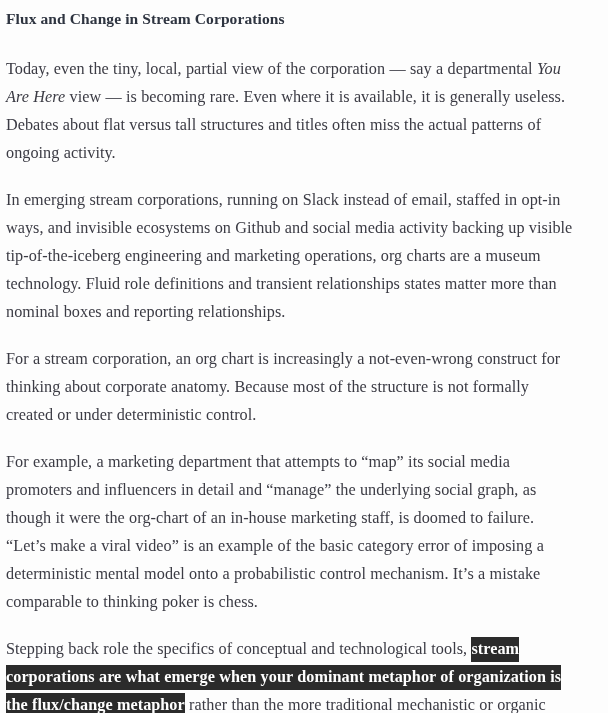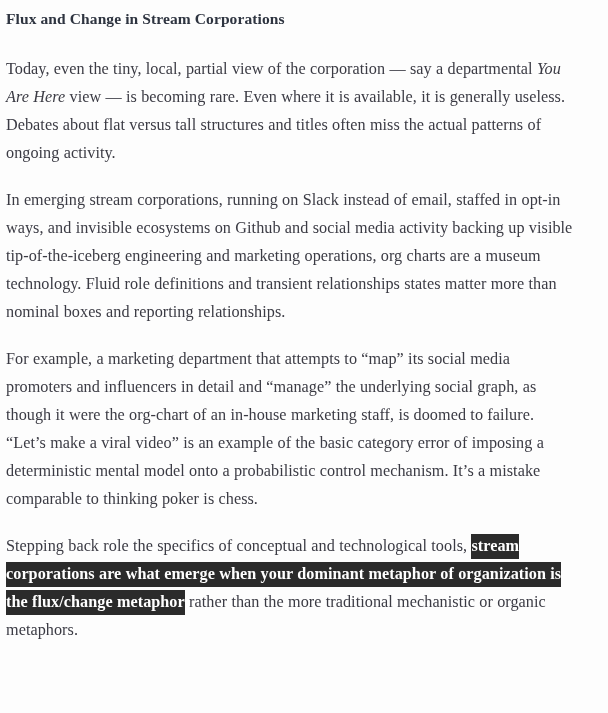--- a/index.html
+++ b/index.html
@@ -67,17 +67,18 @@
 </head>
 <body>
 
 <div class="page">
 
   <h1 class="doc-title">Flux and Change in Stream Corporations</h1>
 
   <div class="body-copy">
       <p class="para"><span>Today, even the tiny, local, partial view of the corporation — say a departmental </span><em>You Are Here</em><span> view — is becoming rare. Even where it is available, it is generally useless.  Debates about flat versus tall structures and titles often miss the actual patterns of ongoing activity.</span></p>
       <p class="para"><span>In emerging stream corporations, running on Slack instead of email, staffed in opt-in ways, and invisible ecosystems on Github and social media activity backing up visible tip-of-the-iceberg engineering and marketing operations, org charts are a museum technology. Fluid role definitions and transient relationships states matter more than nominal boxes and reporting relationships.</span></p>
+      <p class="para"><span>For a stream corporation, an org chart is increasingly a not-even-wrong construct for thinking about corporate anatomy. Because most of the structure is not formally created or under deterministic control.</span></p>
       <p class="para"><span>For example, a marketing department that attempts to “map” its social media promoters and influencers in detail and “manage” the underlying social graph, as though it were the org-chart of an in-house marketing staff, is doomed to failure. “Let’s make a viral video” is an example of the basic category error of imposing a deterministic mental model onto a probabilistic control mechanism. It’s a mistake comparable to thinking poker is chess.</span></p>
       <p class="para"><span>Stepping back role the specifics of conceptual and technological tools, </span><span class="selection">stream corporations are what emerge when your dominant metaphor of organization is the flux/change metaphor</span><span> rather than the more traditional mechanistic or organic metaphors.</span></p>
     </div>
 
 </div>
 
 </body></html>

